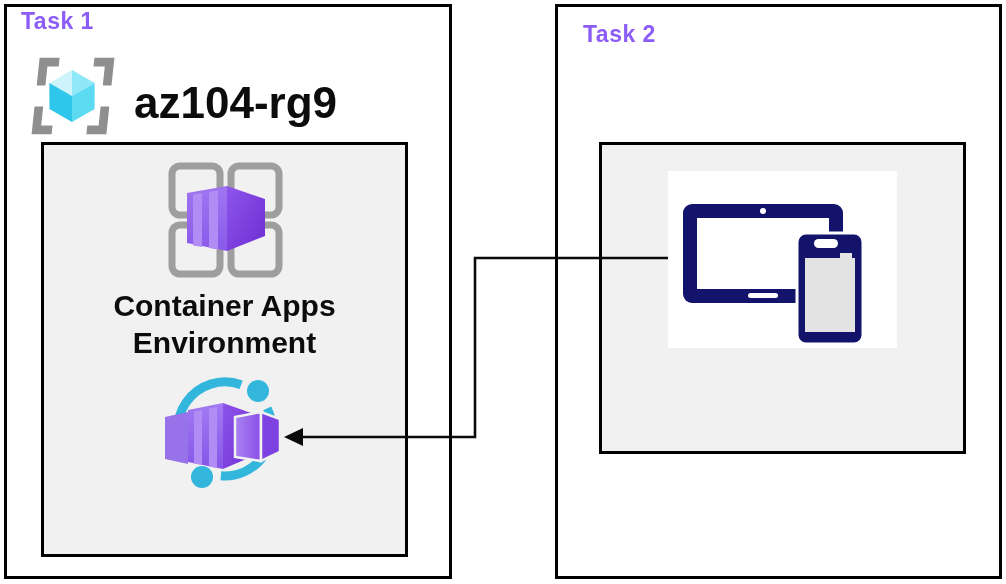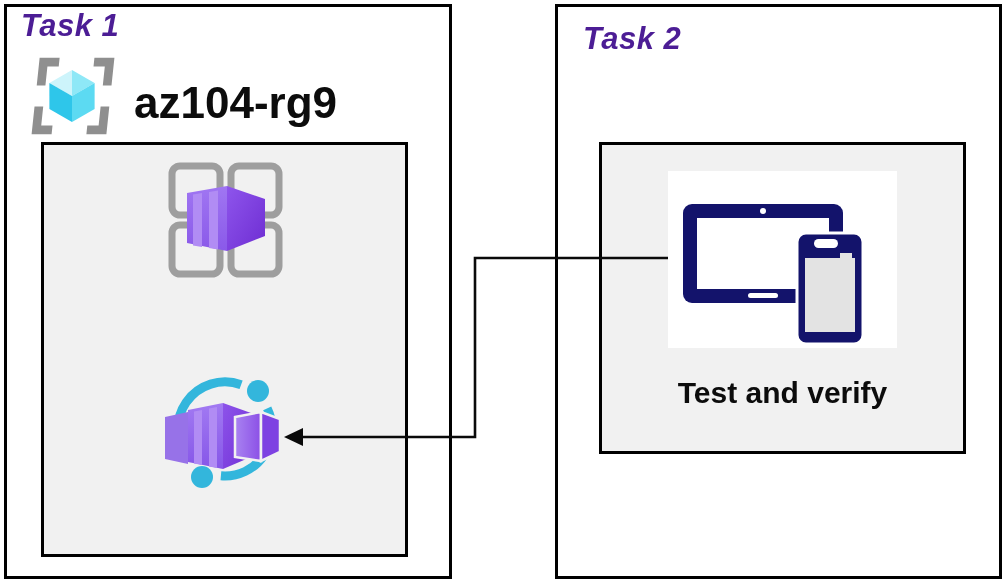--- a/index.html
+++ b/index.html
@@ -16,26 +16,25 @@
     position: absolute;
     top: 4px;
     height: 575px;
     background: #ffffff;
     border: 3px solid #000000;
   }
   #task1-box { left: 4px;  width: 448px; }
   #task2-box { left: 555px; width: 447px; }
   .task-title {
     position: absolute;
-    font-size: 31px;
+    font-size: 23px;
     font-weight: bold;
-    color: #4c1d95;
+    color: #8b5cf6;
     letter-spacing: 0.5px;
     white-space: nowrap;
-    font-style: italic;
   }
   #task1-title { left: 21px; top: 8px; }
   #task2-title { left: 583px; top: 21px; }
   #rg-row { position: absolute; left: 27px; top: 56px; width: 380px; height: 80px; }
   #rg-icon { position: absolute; left: 0; top: 0; }
   #rg-label {
     position: absolute; left: 107px; top: 22px;
     font-size: 44px; font-weight: bold; color: #0c0c0c; white-space: nowrap;
   }
   .inner-box {
@@ -111,20 +110,24 @@
       <rect x="71" y="12" width="48" height="49" rx="8"></rect>
       <rect x="12" y="71" width="48" height="49" rx="8"></rect>
       <rect x="71" y="71" width="48" height="49" rx="8"></rect>
     </g>
     <polygon points="27,39 67,32 67,97 27,89" fill="url(#envL)"></polygon>
     <polygon points="33,40.5 42,39 42,93 33,91.5" fill="#b18cf4"></polygon>
     <polygon points="49,38 58,36.5 58,95.5 49,94" fill="#b18cf4"></polygon>
     <polygon points="67,32 105,45 105,82 67,97" fill="url(#envR)"></polygon>
   </svg>
 
+  <div class="node-label" id="env-label">
+    <div>Container Apps</div>
+    <div>Environment</div>
+  </div>
 
   <svg id="app-icon" width="120" height="112" viewBox="0 0 120 112">
     <defs>
       <linearGradient id="appL" x1="0" y1="0" x2="0" y2="1">
         <stop offset="0" stop-color="#a27af2"></stop>
           <stop offset="1" stop-color="#8656e8"></stop>
       </linearGradient>
       <linearGradient id="appR" x1="0" y1="0" x2="1" y2="1">
         <stop offset="0" stop-color="#8d53ea"></stop>
           <stop offset="1" stop-color="#7132d6"></stop>
@@ -159,22 +162,19 @@
       <rect x="29" y="47" width="132" height="71" fill="#ffffff"></rect>
       <circle cx="95" cy="40" r="3" fill="#ffffff"></circle>
       <rect x="80" y="122" width="30" height="5" rx="2.5" fill="#ffffff"></rect>
       <rect x="129" y="62" width="66" height="111" rx="9" fill="#13136b" stroke="#ffffff" stroke-width="3"></rect>
       <rect x="146" y="68" width="24" height="9" rx="4.5" fill="#ffffff"></rect>
       <rect x="137" y="87" width="50" height="74" fill="#e3e3e3"></rect>
       <rect x="172" y="82" width="12" height="6" fill="#e3e3e3"></rect>
     </svg>
   </div>
 
-  <div class="node-label" id="verify-label">
-    <div>Test and verify</div>
-  </div>
 
   <svg id="connector" width="1006" height="584" viewBox="0 0 1006 584">
     <path d="M668 258 H475 V437 H302" fill="none" stroke="#0a0a0a" stroke-width="2.6"></path>
     <polygon points="284,437 303,428 303,446" fill="#0a0a0a"></polygon>
   </svg>
 
 </div>
 
 </body></html>

